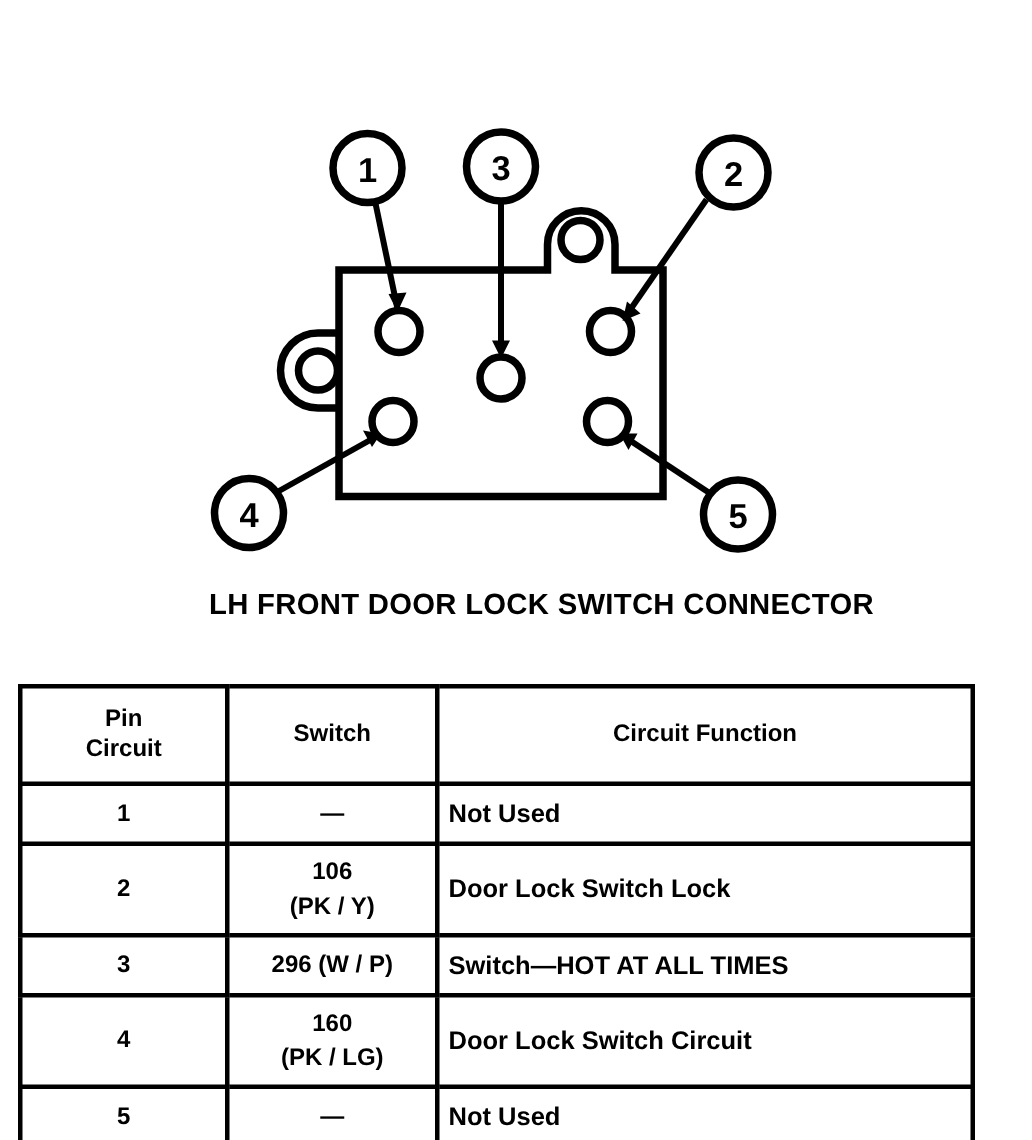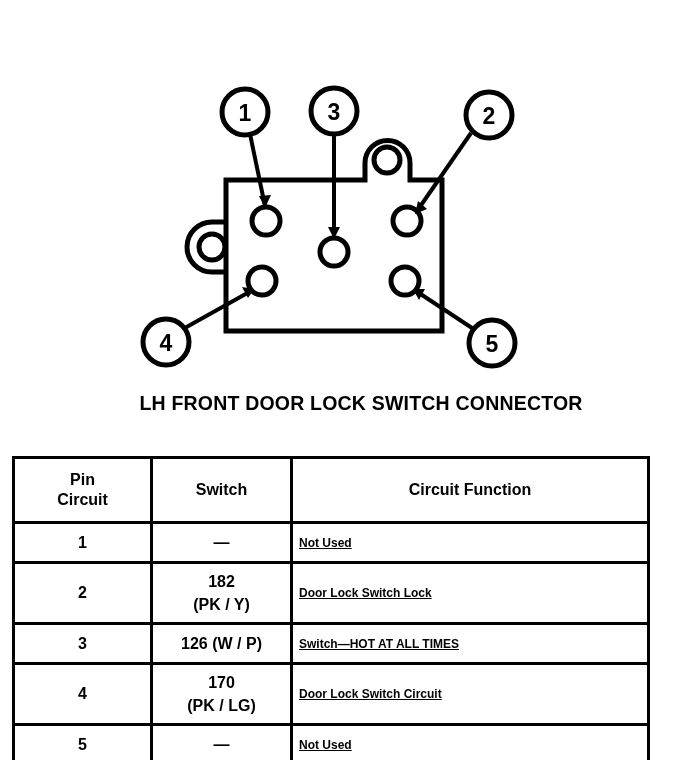--- a/index.html
+++ b/index.html
@@ -86,24 +86,23 @@
   td.cell-circuit {
     text-align: center;
     font-weight: bold;
     font-size: 16px;
     line-height: 1.45;
     white-space: pre-line;
   }
   td.cell-function {
     text-align: left;
     font-weight: bold;
-    font-size: 12px;
+    font-size: 17px;
     vertical-align: top;
     padding-top: 7px;
-    text-decoration: underline;
   }
   tr.row-tall td { height: 58px; }
   tr.row-short td { height: 37px; }
   tr.header-row th { height: 62px; }
 </style>
 </head>
 <body>
 
 <div id="diagram-figure">
   <svg id="connector-svg" width="688" height="380" viewBox="0 0 688 380">
@@ -198,32 +197,32 @@
       </tr>
     </thead>
     <tbody>
       <tr class="row-short">
         <td class="cell-pin">1</td>
         <td class="cell-circuit">—</td>
         <td class="cell-function">Not Used</td>
       </tr>
       <tr class="row-tall">
         <td class="cell-pin">2</td>
-        <td class="cell-circuit">182
+        <td class="cell-circuit">106
 (PK / Y)</td>
         <td class="cell-function">Door Lock Switch Lock</td>
       </tr>
       <tr class="row-short">
         <td class="cell-pin">3</td>
-        <td class="cell-circuit">126 (W / P)</td>
+        <td class="cell-circuit">296 (W / P)</td>
         <td class="cell-function">Switch—HOT AT ALL TIMES</td>
       </tr>
       <tr class="row-tall">
         <td class="cell-pin">4</td>
-        <td class="cell-circuit">170
+        <td class="cell-circuit">160
 (PK / LG)</td>
         <td class="cell-function">Door Lock Switch Circuit</td>
       </tr>
       <tr class="row-short">
         <td class="cell-pin">5</td>
         <td class="cell-circuit">—</td>
         <td class="cell-function">Not Used</td>
       </tr>
     </tbody>
   </table>

